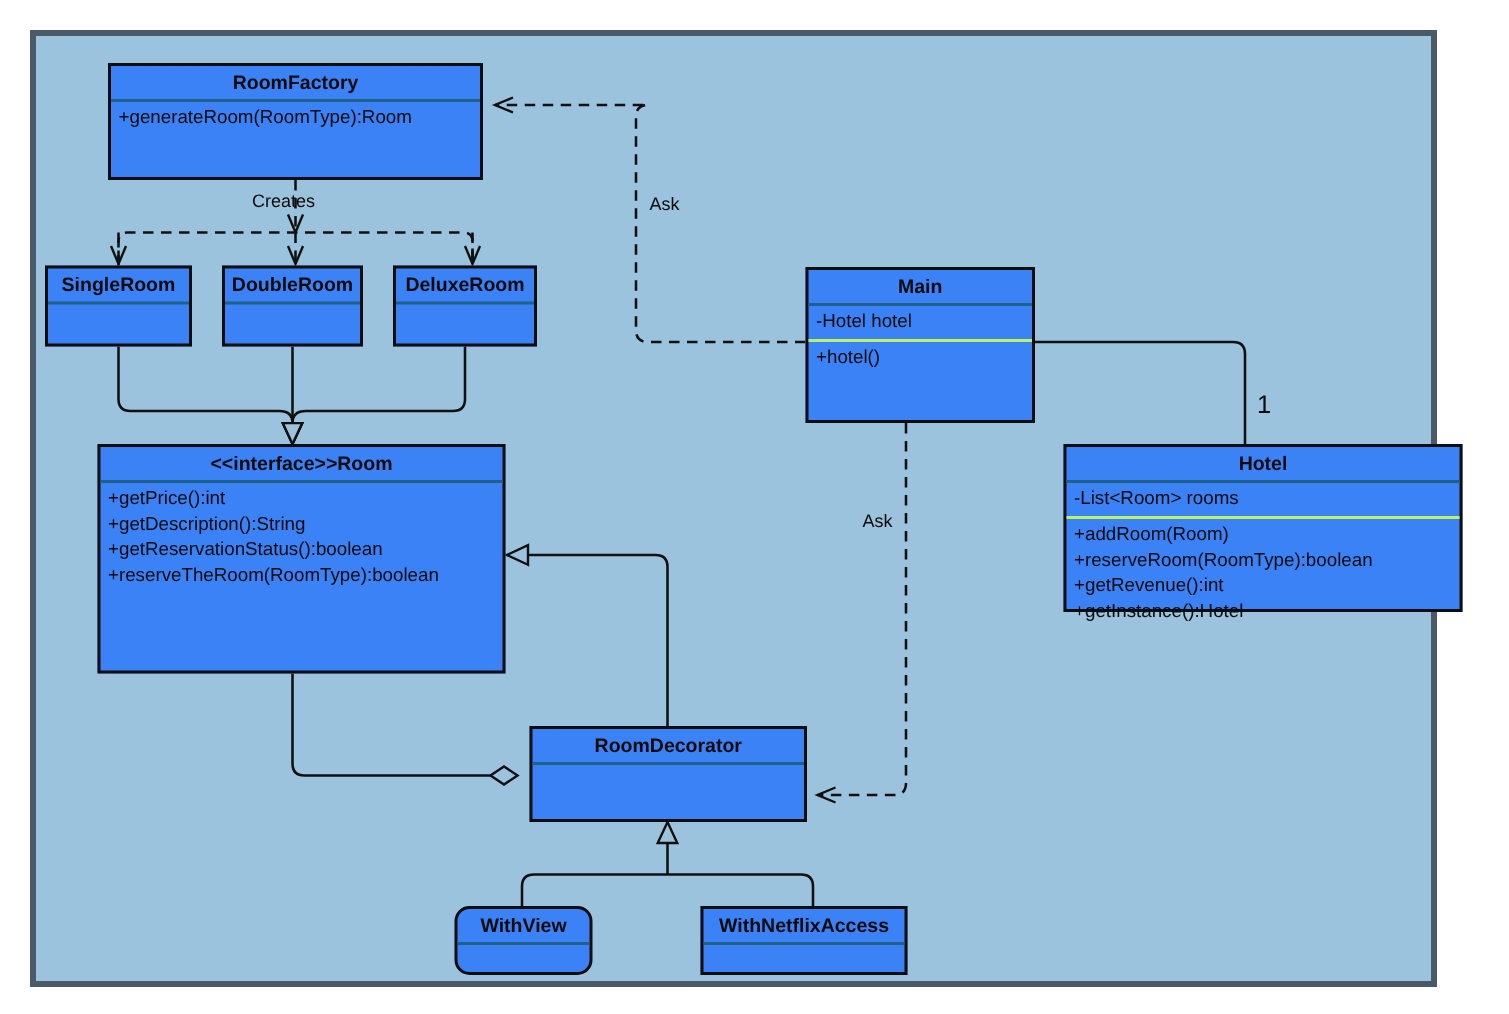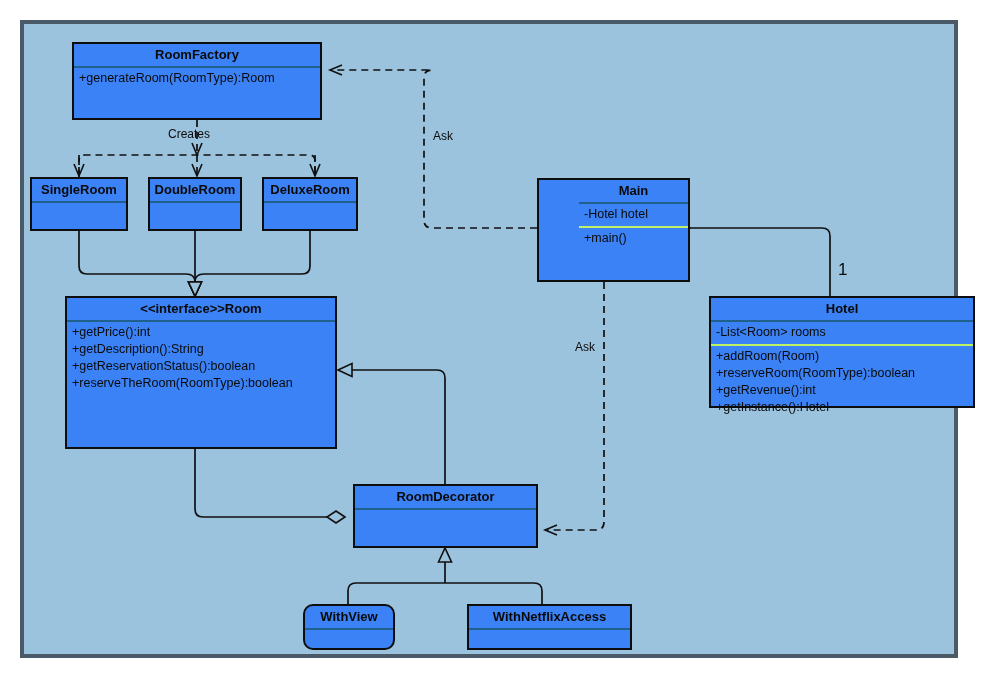--- a/index.html
+++ b/index.html
@@ -187,27 +187,27 @@
   <div class="uml-class" style="left:65px; top:296px; width:272px; height:153px;">
     <div class="uml-name">&lt;&lt;interface&gt;&gt;Room</div>
     <div class="uml-compartment last">
       <div>+getPrice():int</div>
       <div>+getDescription():String</div>
       <div>+getReservationStatus():boolean</div>
       <div>+reserveTheRoom(RoomType):boolean</div>
     </div>
   </div>
 
-  <div class="uml-class" style="left:537px; top:178px; width:153px; height:104px;padding-left:40px;">
+  <div class="uml-class" style="left:537px; top:178px; width:153px; height:104px;">
     <div class="uml-name">Main</div>
     <div class="uml-compartment">
       <div>-Hotel hotel</div>
     </div>
     <div class="uml-compartment last">
-      <div>+main()</div>
+      <div>+hotel()</div>
     </div>
   </div>
 
   <div class="uml-class" style="left:696px; top:296px; width:266px; height:112px;margin-left:13px;">
     <div class="uml-name">Hotel</div>
     <div class="uml-compartment">
       <div>-List&lt;Room&gt; rooms</div>
     </div>
     <div class="uml-compartment last">
       <div>+addRoom(Room)</div>
@@ -220,21 +220,21 @@
   <div class="uml-class" style="left:353px; top:484px; width:185px; height:64px;">
     <div class="uml-name">RoomDecorator</div>
     <div class="uml-compartment last empty"></div>
   </div>
 
   <div class="uml-class" style="left:303px; top:604px; width:92px; height:46px;border-radius:10px;">
     <div class="uml-name">WithView</div>
     <div class="uml-compartment last empty"></div>
   </div>
 
-  <div class="uml-class" style="left:467px; top:604px; width:165px; height:46px;gap:26px;">
+  <div class="uml-class" style="left:467px; top:604px; width:138px; height:46px;gap:26px;">
     <div class="uml-name">WithNetflixAccess</div>
     <div class="uml-compartment last empty"></div>
   </div>
 
   <div class="edge-label" style="left:168px; top:128px;">Creates</div>
 
   <div class="edge-label" style="left:433px; top:130px;">Ask</div>
 
   <div class="edge-label" style="left:575px; top:341px;">Ask</div>
 

